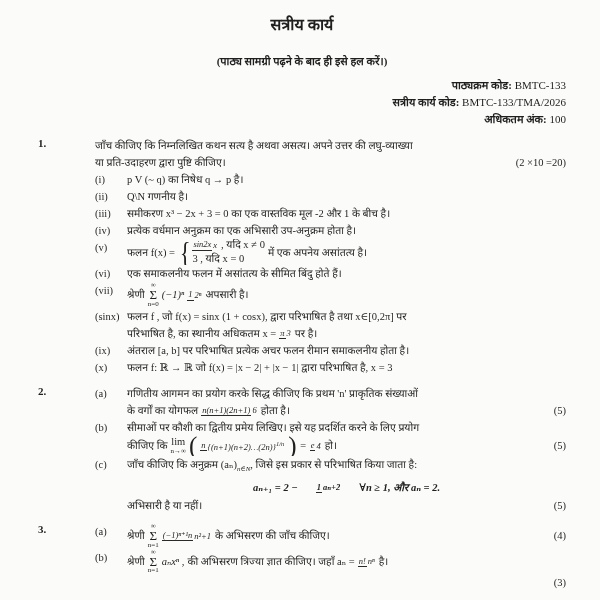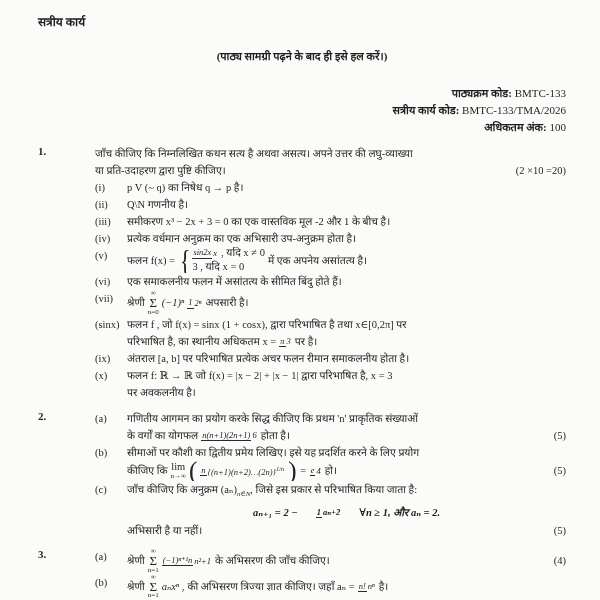--- a/index.html
+++ b/index.html
@@ -3,23 +3,23 @@
 <meta charset="utf-8">
 <style>
   html, body { margin: 0; padding: 0; }
   body {
     width: 600px; height: 600px; overflow: hidden;
     background: #fbfbf9; color: #1f1f1f;
     font-family: "Liberation Serif", "DejaVu Serif", serif;
     font-size: 10.5px;
   }
   .page { padding: 13px 34px 0 38px; box-sizing: border-box; width: 600px; }
-  .title { font-weight: bold; font-size: 12px; }
+  .title { text-align: center; font-weight: bold; font-size: 16px; }
   .subtitle { text-align: center; font-weight: bold; font-size: 11px; margin-top: 18px; }
-  .metas { margin-top: 22px; }
+  .metas { margin-top: 9px; }
   .meta { text-align: right; font-size: 11px; line-height: 17px; }
   .meta .lbl { font-weight: bold; }
   .q { display: flex; margin-top: 9px; }
   .qn { width: 34px; flex: none; font-weight: bold; font-size: 11px; }
   .qb { flex: 1; min-width: 0; margin-left: 23px; }
   .line { line-height: 17px; }
   .flexline { display: flex; align-items: baseline; }
   .marks { margin-left: auto; padding-left: 8px; white-space: nowrap; }
   .item { display: flex; line-height: 17px; }
   .inum { width: 32px; flex: none; }
@@ -154,24 +154,20 @@
 
       <div class="item">
         <div class="inum">(ix)</div>
         <div class="itxt">अंतराल [a, b] पर परिभाषित प्रत्येक अचर फलन रीमान समाकलनीय होता है।</div>
       </div>
 
       <div class="item">
         <div class="inum">(x)</div>
         <div class="itxt">फलन f: ℝ → ℝ जो f(x) = |x − 2| + |x − 1| द्वारा परिभाषित है, x = 3</div>
       </div>
-      <div class="item">
-        <div class="inum"></div>
-        <div class="itxt">पर अवकलनीय है।</div>
-      </div>
     </div>
   </div>
 
   <div class="q">
     <div class="qn">2.</div>
     <div class="qb">
 
       <div class="item">
         <div class="inum">(a)</div>
         <div class="itxt">गणितीय आगमन का प्रयोग करके सिद्ध कीजिए कि प्रथम 'n' प्राकृतिक संख्याओं</div>

